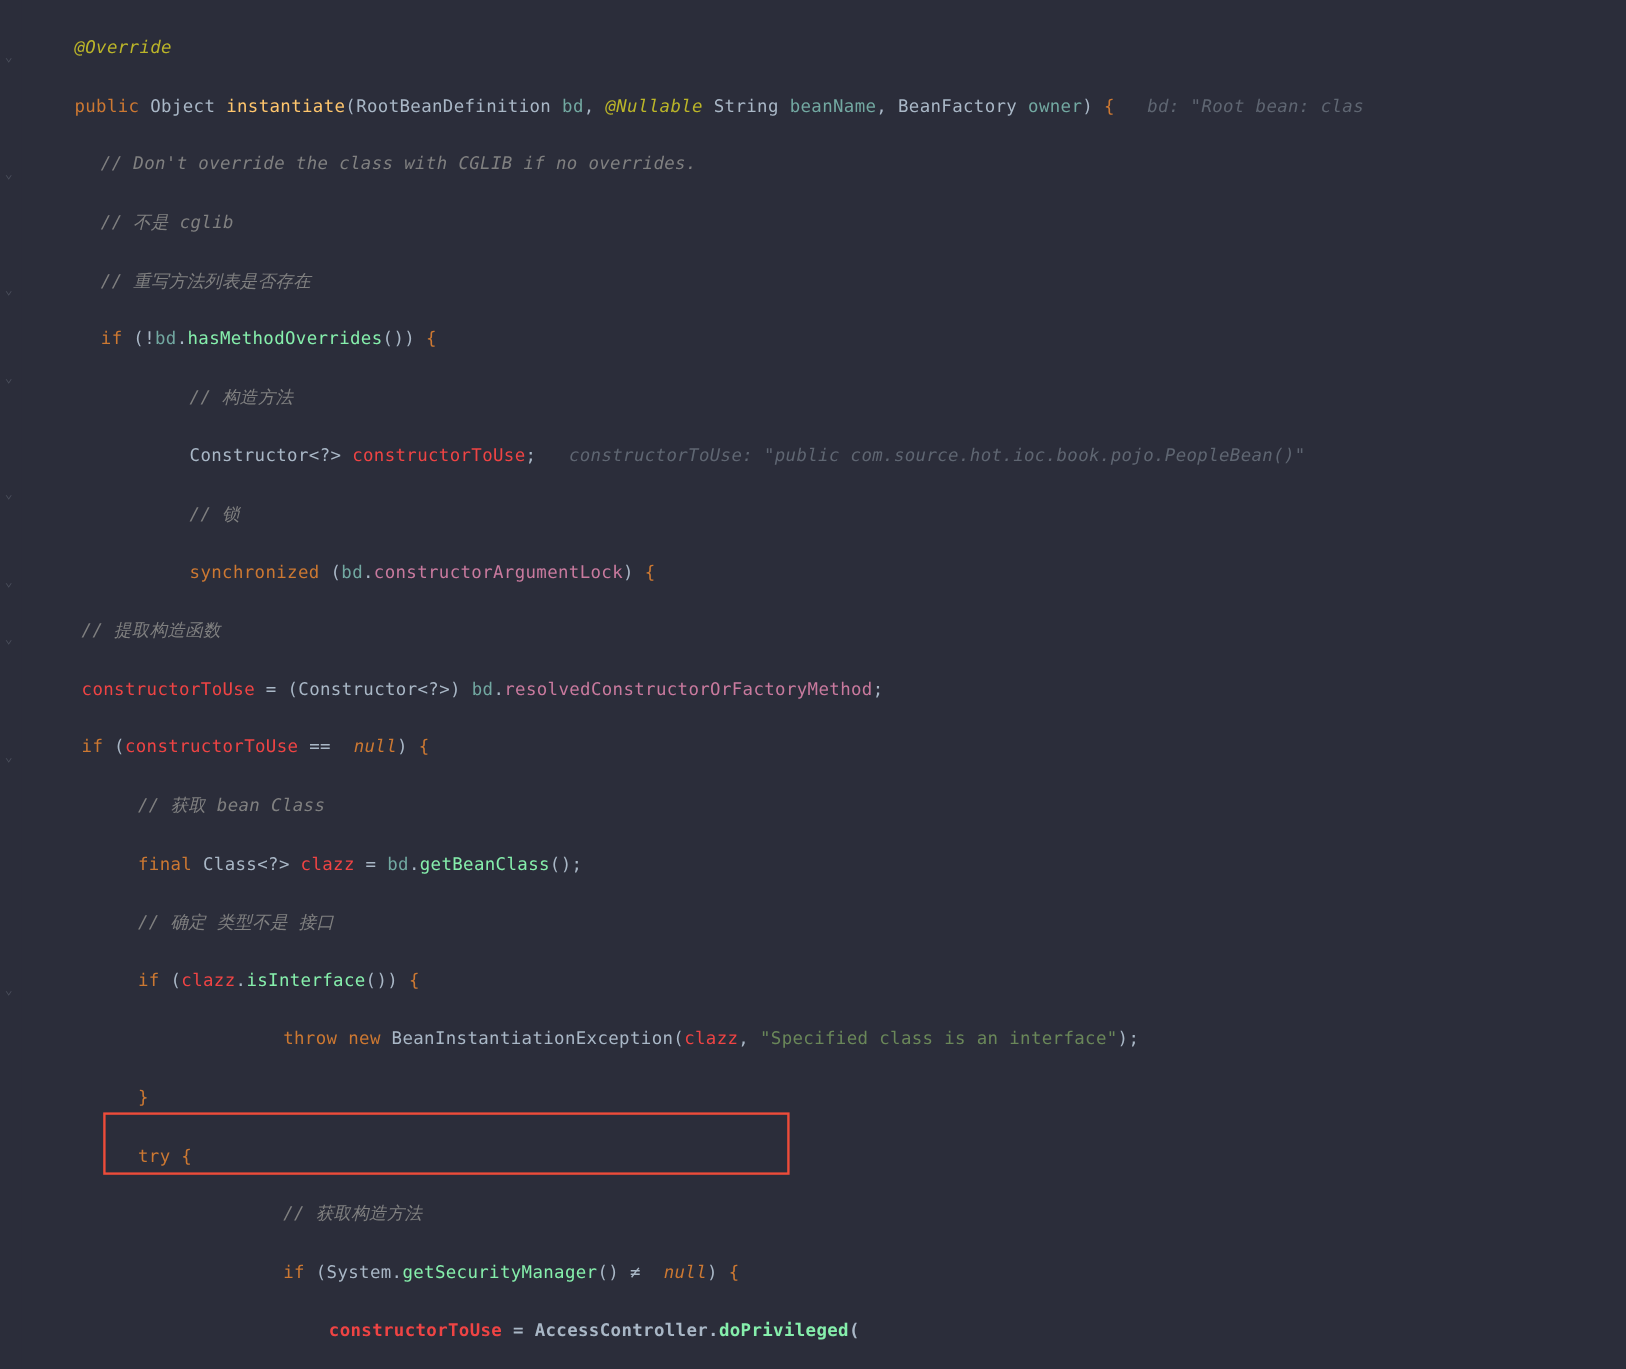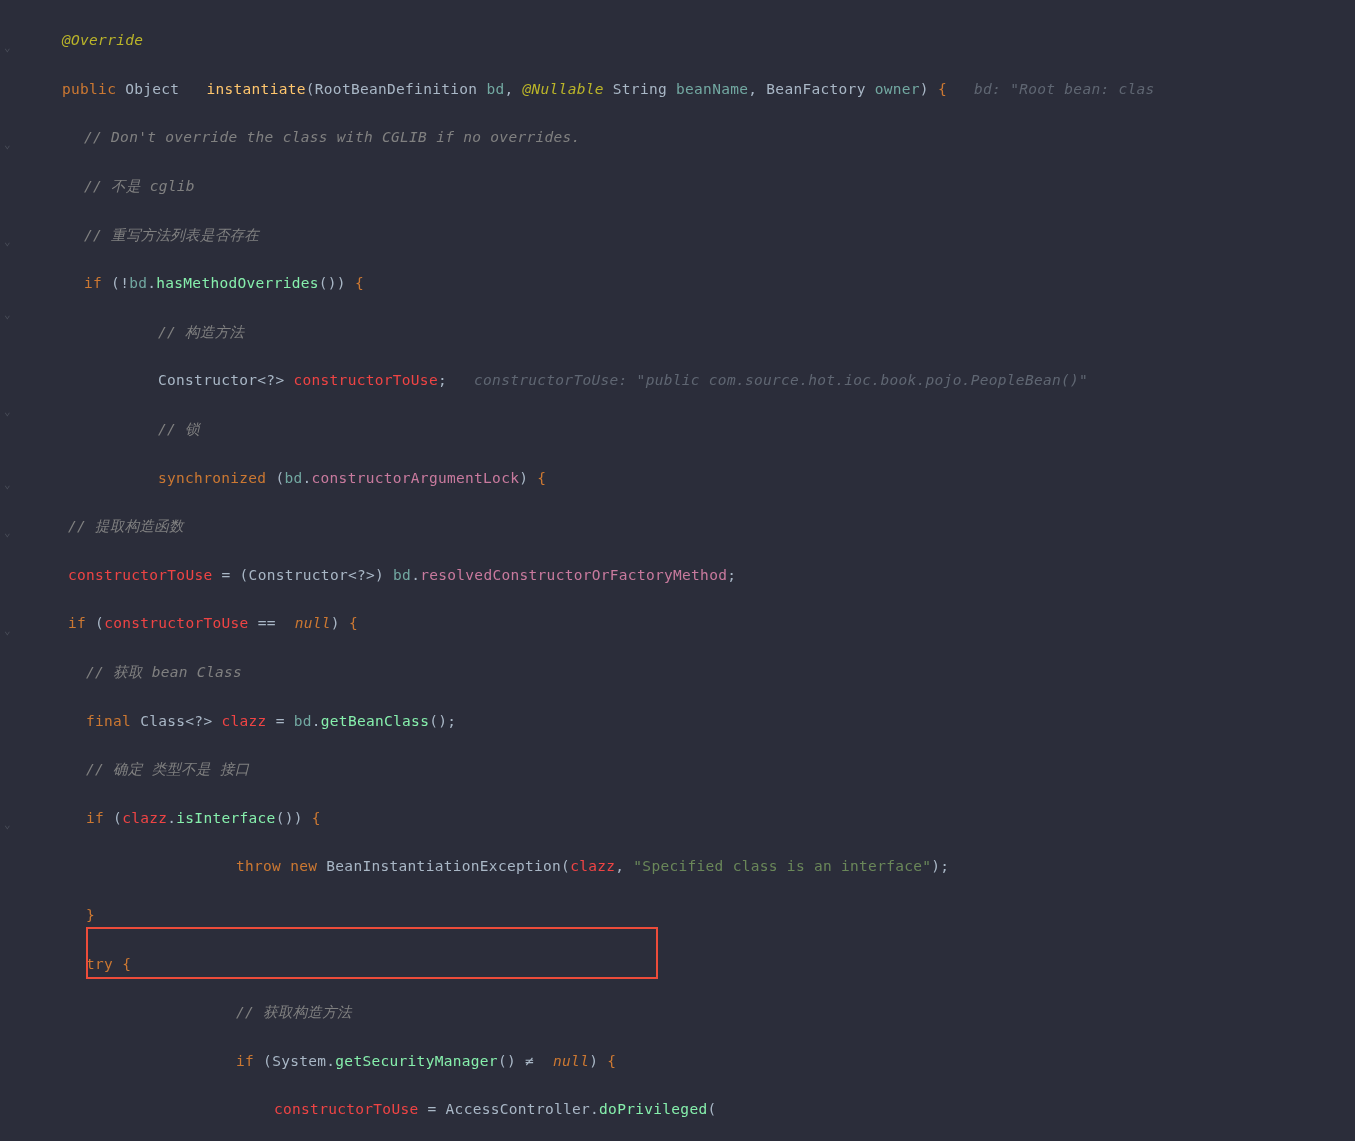--- a/index.html
+++ b/index.html
@@ -33,27 +33,27 @@
     left: 0;
     top: 4px;
     white-space: pre;
     letter-spacing: 0.3px;
   }
   .line { display: block; height: 24.3px; padding-left: 46px; }
   .i1 { padding-left: 62px; }
   .i2 { padding-left: 84px; }
   .i3 { padding-left: 122px; margin-left: 36px; }
   .i4 { padding-left: 68px; }
-  .i5 { padding-left: 86px; }
+  .i5 { padding-left: 115px; }
   .i6 { padding-left: 236px; }
-  .i7 { padding-left: 274px; }
+  .i7 { padding-left: 274px; font-weight: bold; }
   .kw { color: #cc7832; }
   .anno { color: #bbb529; font-style: italic; }
   .type { color: #a9b7c6; }
-  .method-decl { color: #ffc66d; margin-left: 18px; }
+  .method-decl { color: #ffc66d; }
   .method-call { color: #86efac; }
   .field { color: #c97a9e; }
   .param { color: #72a8a1; }
   .var { color: #ef4444; }
   .str { color: #6a8759; }
   .comment { color: #808080; font-style: italic; text-align: center; }
   .hint { color: #5f6672; font-style: italic; }
   .brace { color: #cc7832; }
   .paren { color: #a9b7c6; }
   .op { color: #a9b7c6; }

